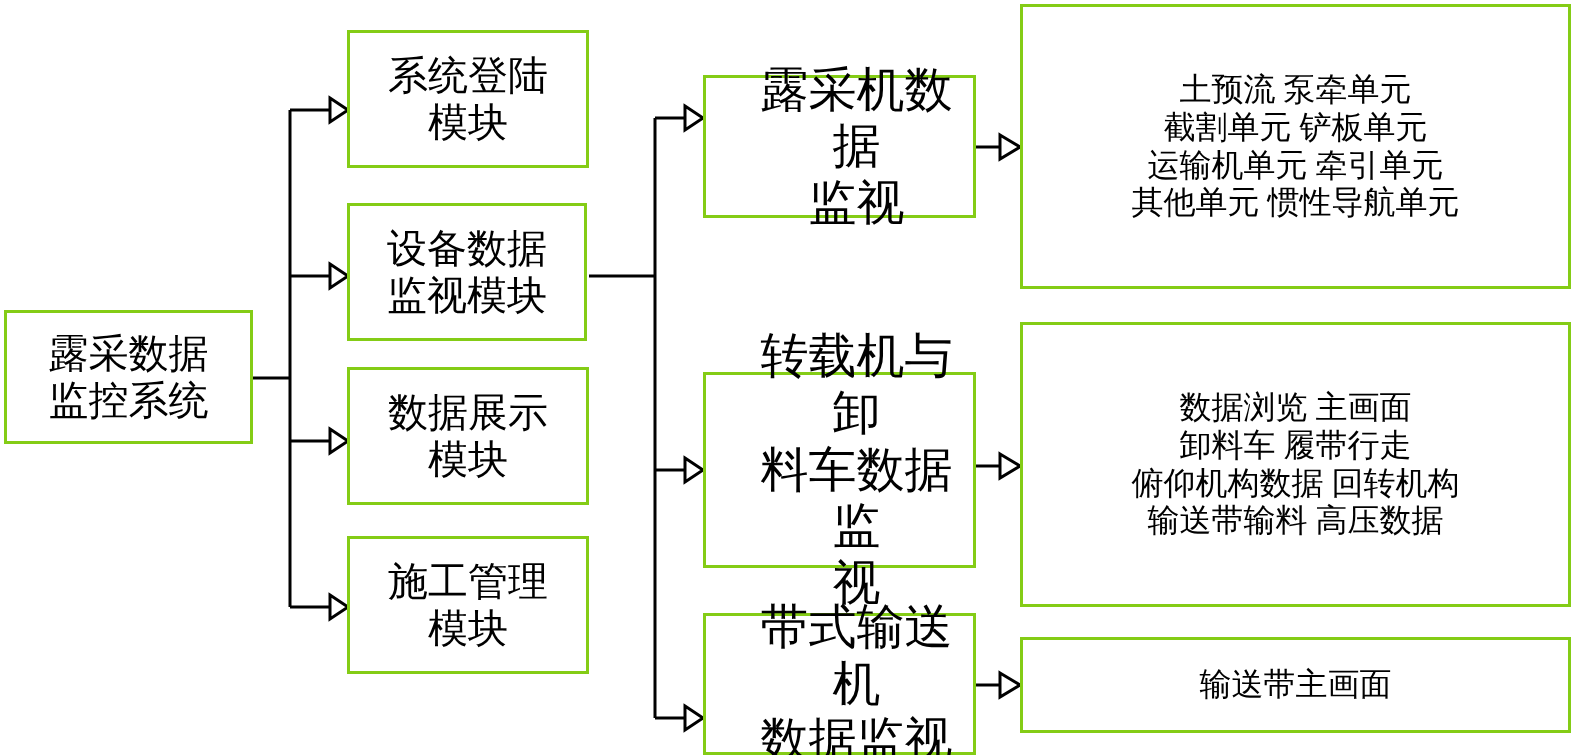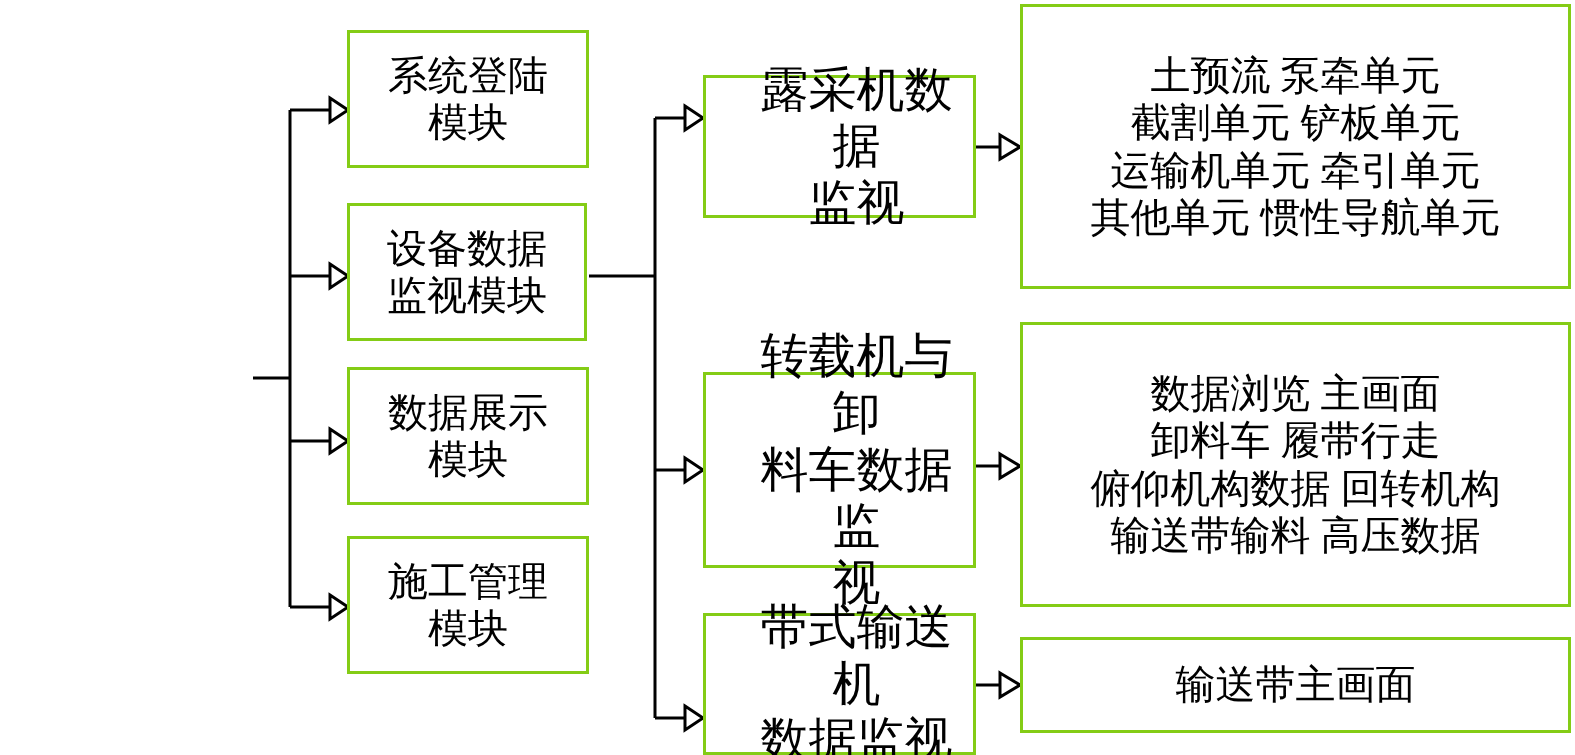--- a/index.html
+++ b/index.html
@@ -28,21 +28,21 @@
     justify-content: center;
     text-align: center;
     line-height: 1.18;
     font-family: "Liberation Serif", "DejaVu Serif", serif;
     color: #000;
     white-space: pre-line;
   }
   .node.lvl1 { font-size: 40px; }
   .node.lvl2 { font-size: 40px; }
   .node.lvl3 { font-size: 48px; padding-left: 34px; }
-  .node.lvl4 { font-size: 40px; letter-spacing: 0px; }
+  .node.lvl4 { font-size: 32px; letter-spacing: 0px; }
 
   svg.links {
     position: absolute;
     left: 0;
     top: 0;
     width: 1575px;
     height: 755px;
     pointer-events: none;
   }
   svg.links line, svg.links path {
@@ -81,20 +81,22 @@
     <path d="M685,706 L703,718 L685,730 Z" fill="#000" stroke="none"></path>
 
     <line x1="976" y1="147" x2="1000" y2="147"></line>
     <path d="M1000,135 L1020,147 L1000,159 Z" fill="#000" stroke="none"></path>
     <line x1="976" y1="466" x2="1000" y2="466"></line>
     <path d="M1000,454 L1020,466 L1000,478 Z" fill="#000" stroke="none"></path>
     <line x1="976" y1="685" x2="1000" y2="685"></line>
     <path d="M1000,673 L1020,685 L1000,697 Z" fill="#000" stroke="none"></path>
   </svg>
 
+  <div class="node lvl1" style="left:4px; top:310px; width:249px; height:134px;">露采数据
+监控系统</div>
 
   <div class="node lvl2" style="left:347px; top:30px; width:242px; height:138px;">系统登陆
 模块</div>
   <div class="node lvl2" style="left:347px; top:203px; width:240px; height:138px;">设备数据
 监视模块</div>
   <div class="node lvl2" style="left:347px; top:367px; width:242px; height:138px;text-align:center;">数据展示
 模块</div>
   <div class="node lvl2" style="left:347px; top:536px; width:242px; height:138px;">施工管理
 模块</div>
 

